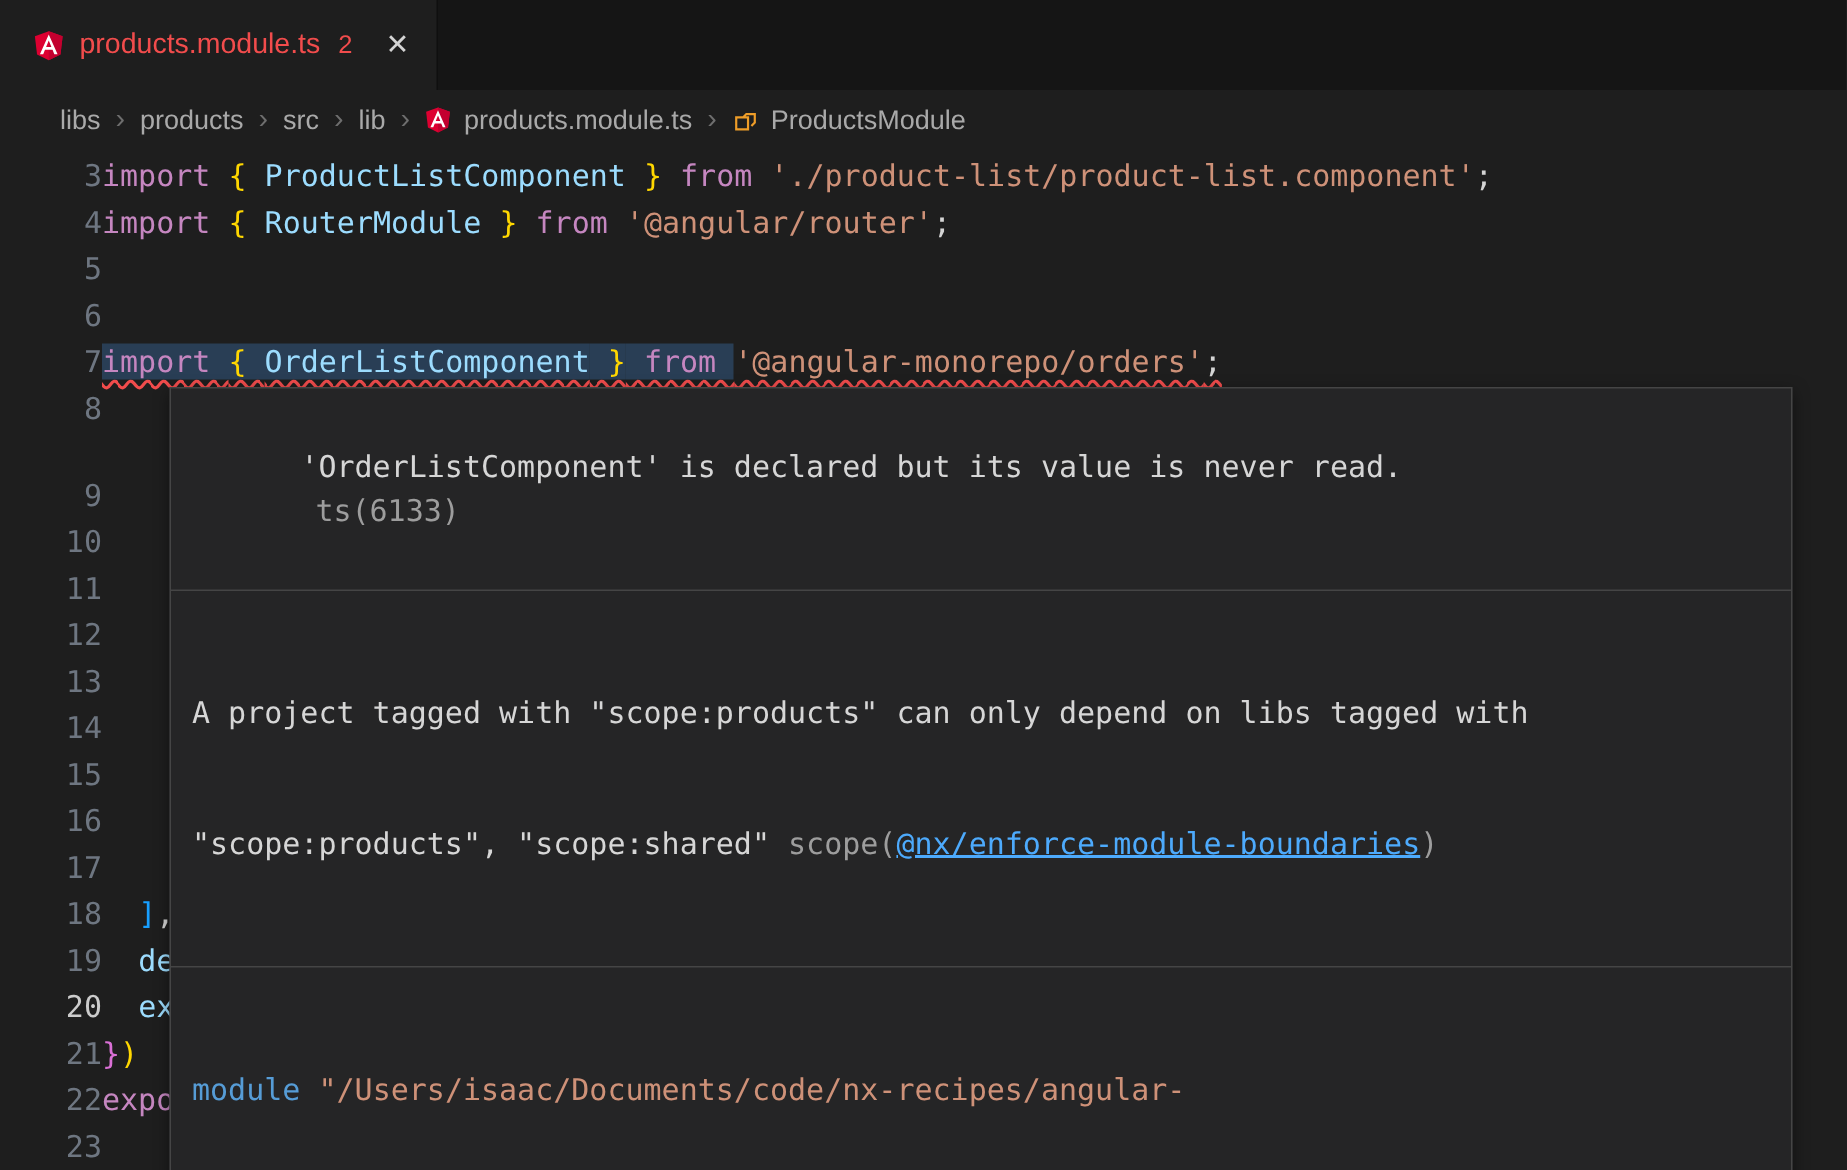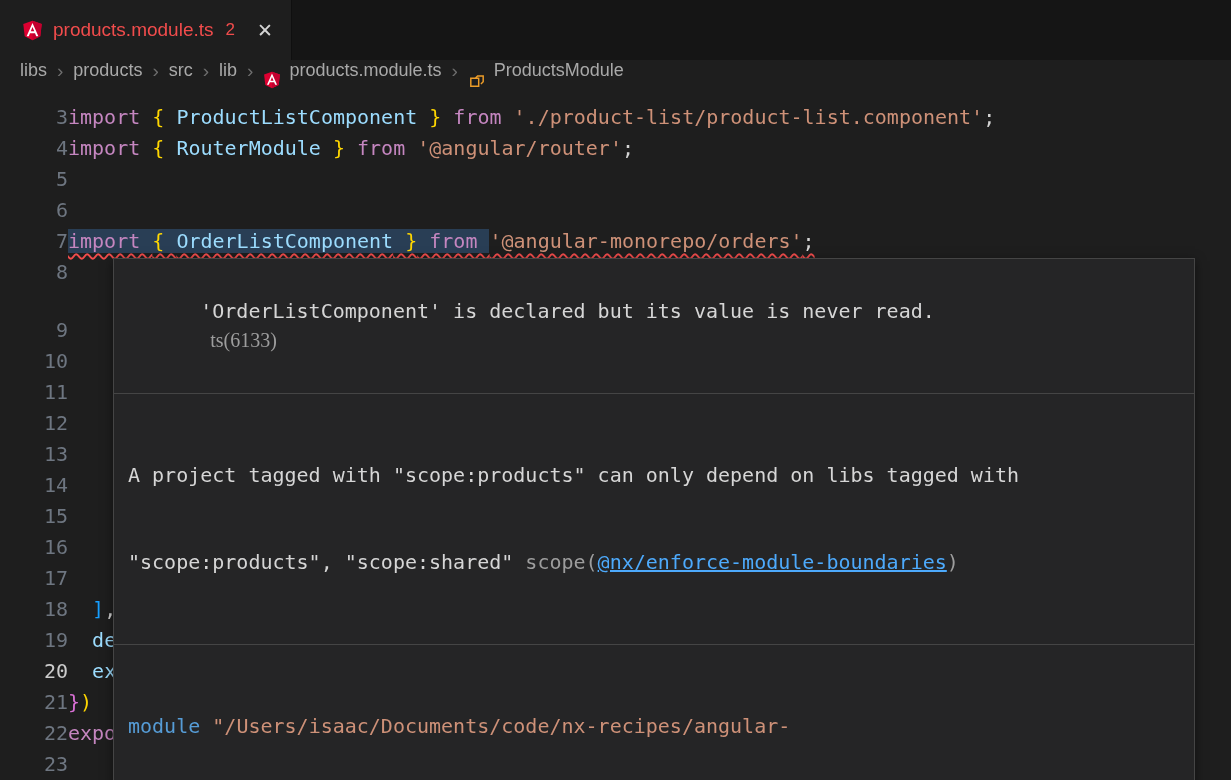--- a/index.html
+++ b/index.html
@@ -31,21 +31,22 @@
   }
   .tab-label { color: #f14c4c; }
   .tab-badge { color: #f14c4c; font-size: 17px; margin-left: 2px; }
   .tab-close { color: #d4d4d4; font-size: 19px; margin-left: 12px; cursor: pointer; }
 
   
   .breadcrumbs {
     height: 40px;
     background: #1e1e1e;
     display: flex;
-    padding-left: 20px;
+    align-items: center;
+    padding-left: 40px;
     gap: 8px;
     font-family: "Liberation Sans", sans-serif;
     font-size: 18px;
     color: #a9a9a9;
   }
   .bc-item { cursor: pointer; }
   .bc-sep { color: #6e6e6e; font-size: 19px; margin: 0 2px; }
   .bc-icon { display: flex; align-items: center; }
 
   
@@ -248,21 +249,21 @@
     </div>
 
   <div class="guide" style="left:117px; top:401px; height:186px;"></div>
   <div class="guide" style="left:141px; top:401px; height:93px;"></div>
   <div class="guide" style="left:165px; top:401px; height:62px;"></div>
   <div class="guide" style="left:189px; top:401px; height:31px;"></div>
 
   <div class="popup">
     <div class="popup-row">
       <span>'OrderListComponent' is declared but its value is never read.</span>
-      <span class="dim" style="margin-left:10px;font-family:Liberation Serif, serif;">ts(6133)</span>
+      <span class="dim" style="margin-left:10px;">ts(6133)</span>
     </div>
     <div class="popup-row">
       <div>A project tagged with "scope:products" can only depend on libs tagged with</div>
       <div><span>"scope:products", "scope:shared" </span><span class="dim">scope(</span><span class="link">@nx/enforce-module-boundaries</span><span class="dim">)</span></div>
     </div>
     <div class="popup-row">
       <div><span class="kw-blue">module </span><span class="str-o">"/Users/isaac/Documents/code/nx-recipes/angular-</span></div>
       
     </div>
 

